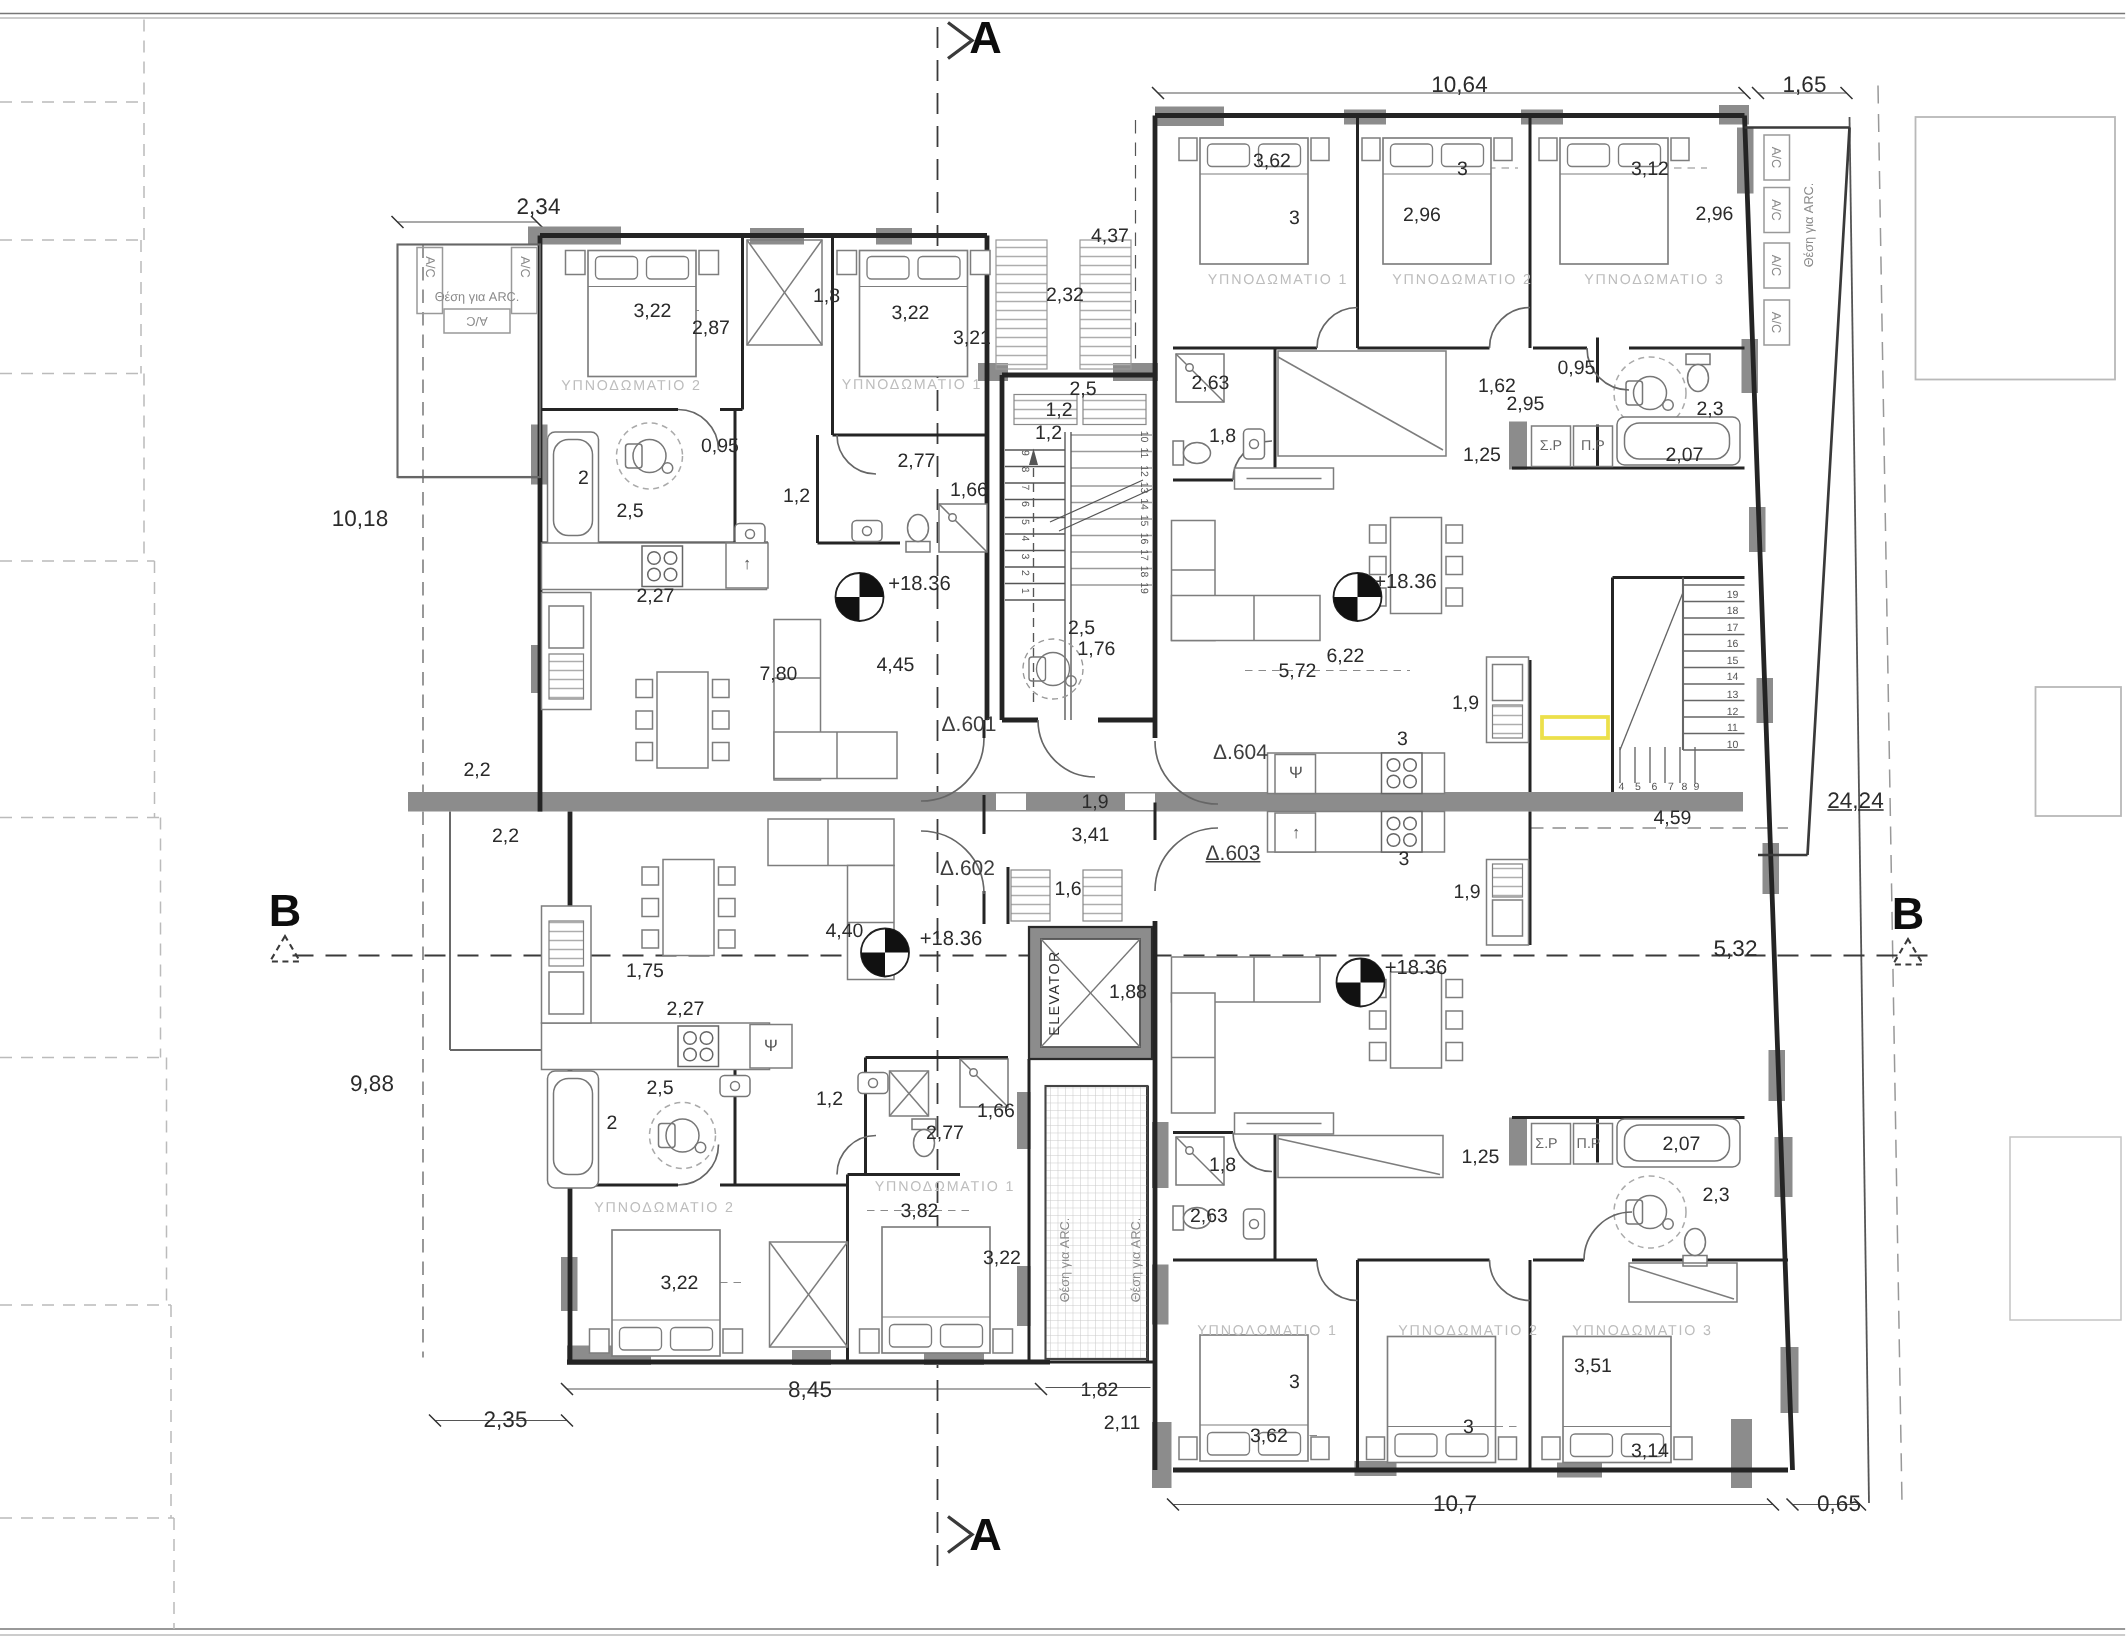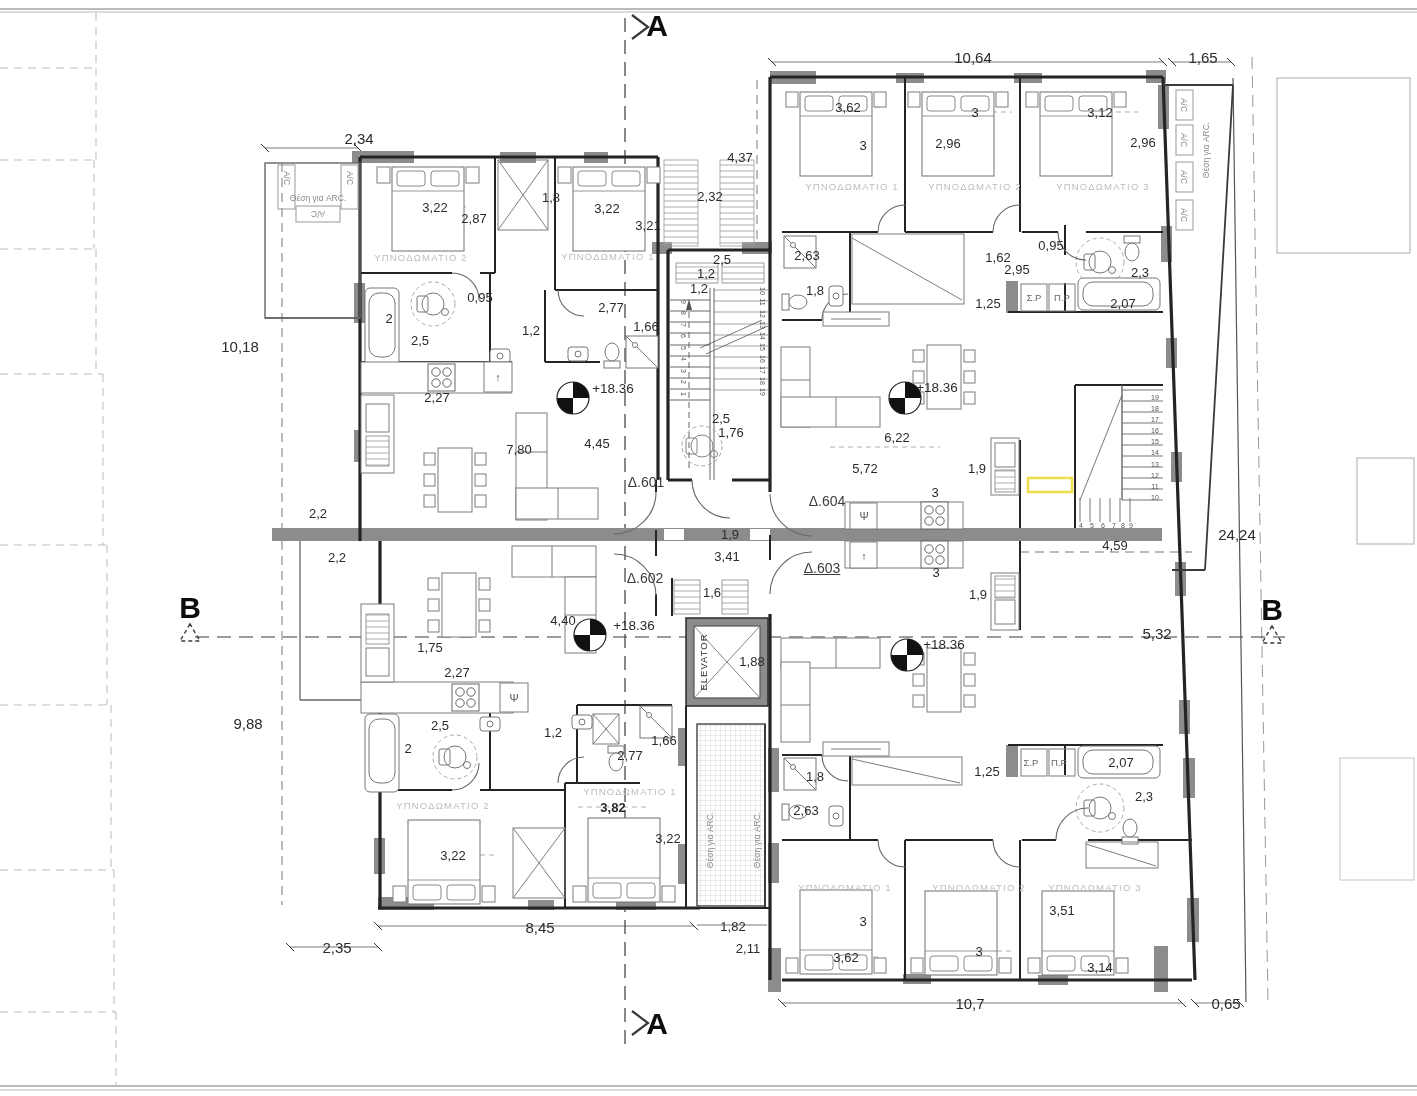--- a/index.html
+++ b/index.html
@@ -445,21 +445,21 @@
   </g>
 </svg>
 
 
 <div id="labels">
       <div class="lbl big" style="left: 973px; top: 57px;">10,64</div>
       <div class="lbl big" style="left: 1203px; top: 57px;">1,65</div>
       <div class="lbl big" style="left: 315px; top: 138px; margin-left: 44px;">2,34</div>
       <div class="lbl big" style="left: 240px; top: 346px;">10,18</div>
       <div class="lbl big" style="left: 248px; top: 723px;">9,88</div>
-      <div class="lbl big" style="left: 1237px; top: 534px;">24,24</div>
+      <div class="lbl big" style="left: 1237px; top: 534px; text-decoration: underline;">24,24</div>
       <div class="lbl big" style="left: 540px; top: 927px;">8,45</div>
       <div class="lbl big" style="left: 337px; top: 947px;">2,35</div>
       <div class="lbl big" style="left: 970px; top: 1003px;">10,7</div>
       <div class="lbl big" style="left: 1226px; top: 1003px;">0,65</div>
       <div class="lbl big" style="left: 1157px; top: 633px;">5,32</div>
       <div class="lbl dim" style="left: 1115px; top: 545px;">4,59</div>
       <div class="lbl dim" style="left: 848px; top: 107px;">3,62</div>
       <div class="lbl dim" style="left: 863px; top: 145px;">3</div>
       <div class="lbl dim" style="left: 975px; top: 112px;">3</div>
       <div class="lbl dim" style="left: 948px; top: 143px;">2,96</div>
@@ -491,21 +491,21 @@
       <div class="lbl dim" style="left: 1123px; top: 303px;">2,07</div>
       <div class="lbl sp" style="left: 1034px; top: 298px;">Σ.Ρ</div>
       <div class="lbl sp" style="left: 1062px; top: 298px;">Π.Ρ</div>
       <div class="lbl dim" style="left: 437px; top: 397px;">2,27</div>
       <div class="lbl lvl" style="left: 613px; top: 389px;">+18.36</div>
       <div class="lbl lvl" style="left: 937px; top: 388px;">+18.36</div>
       <div class="lbl dim" style="left: 519px; top: 449px;">7,80</div>
       <div class="lbl dim" style="left: 597px; top: 443px;">4,45</div>
       <div class="lbl dim" style="left: 721px; top: 418px;">2,5</div>
       <div class="lbl dim" style="left: 731px; top: 432px;">1,76</div>
-      <div class="lbl dim" style="left: 865px; top: 447px; margin-top: 21px;">5,72</div>
+      <div class="lbl dim" style="left: 865px; top: 447px;">5,72</div>
       <div class="lbl dim" style="left: 897px; top: 437px;">6,22</div>
       <div class="lbl dim" style="left: 977px; top: 468px;">1,9</div>
       <div class="lbl dim" style="left: 935px; top: 492px;">3</div>
       <div class="lbl dim" style="left: 318px; top: 513px;">2,2</div>
       <div class="lbl dim" style="left: 730px; top: 534px;">1,9</div>
       <div class="lbl dim" style="left: 727px; top: 556px;">3,41</div>
       <div class="lbl dim" style="left: 337px; top: 557px;">2,2</div>
       <div class="lbl dim" style="left: 936px; top: 572px;">3</div>
       <div class="lbl dim" style="left: 978px; top: 594px;">1,9</div>
       <div class="lbl dim" style="left: 712px; top: 592px;">1,6</div>
@@ -519,21 +519,21 @@
       <div class="lbl dim" style="left: 553px; top: 732px;">1,2</div>
       <div class="lbl dim" style="left: 630px; top: 755px;">2,77</div>
       <div class="lbl dim" style="left: 664px; top: 740px;">1,66</div>
       <div class="lbl dim" style="left: 815px; top: 776px;">1,8</div>
       <div class="lbl dim" style="left: 806px; top: 810px;">2,63</div>
       <div class="lbl dim" style="left: 987px; top: 771px;">1,25</div>
       <div class="lbl dim" style="left: 1121px; top: 762px;">2,07</div>
       <div class="lbl dim" style="left: 1144px; top: 796px;">2,3</div>
       <div class="lbl sp" style="left: 1031px; top: 763px;">Σ.Ρ</div>
       <div class="lbl sp" style="left: 1059px; top: 763px;">Π.Ρ</div>
-      <div class="lbl dim" style="left: 613px; top: 807px; font-weight: bold;">3,82</div>
+      <div class="lbl dim" style="left: 613px; top: 807px;">3,82</div>
       <div class="lbl dim" style="left: 453px; top: 855px;">3,22</div>
       <div class="lbl dim" style="left: 668px; top: 838px;">3,22</div>
       <div class="lbl dim" style="left: 1062px; top: 870px; margin-top: 40px;">3,51</div>
       <div class="lbl dim" style="left: 863px; top: 921px;">3</div>
       <div class="lbl dim" style="left: 979px; top: 951px;">3</div>
       <div class="lbl dim" style="left: 846px; top: 957px;">3,62</div>
       <div class="lbl dim" style="left: 1100px; top: 967px;">3,14</div>
       <div class="lbl dim" style="left: 733px; top: 926px;">1,82</div>
       <div class="lbl dim" style="left: 748px; top: 948px;">2,11</div>
       <div class="lbl dim" style="left: 752px; top: 661px;">1,88</div>

